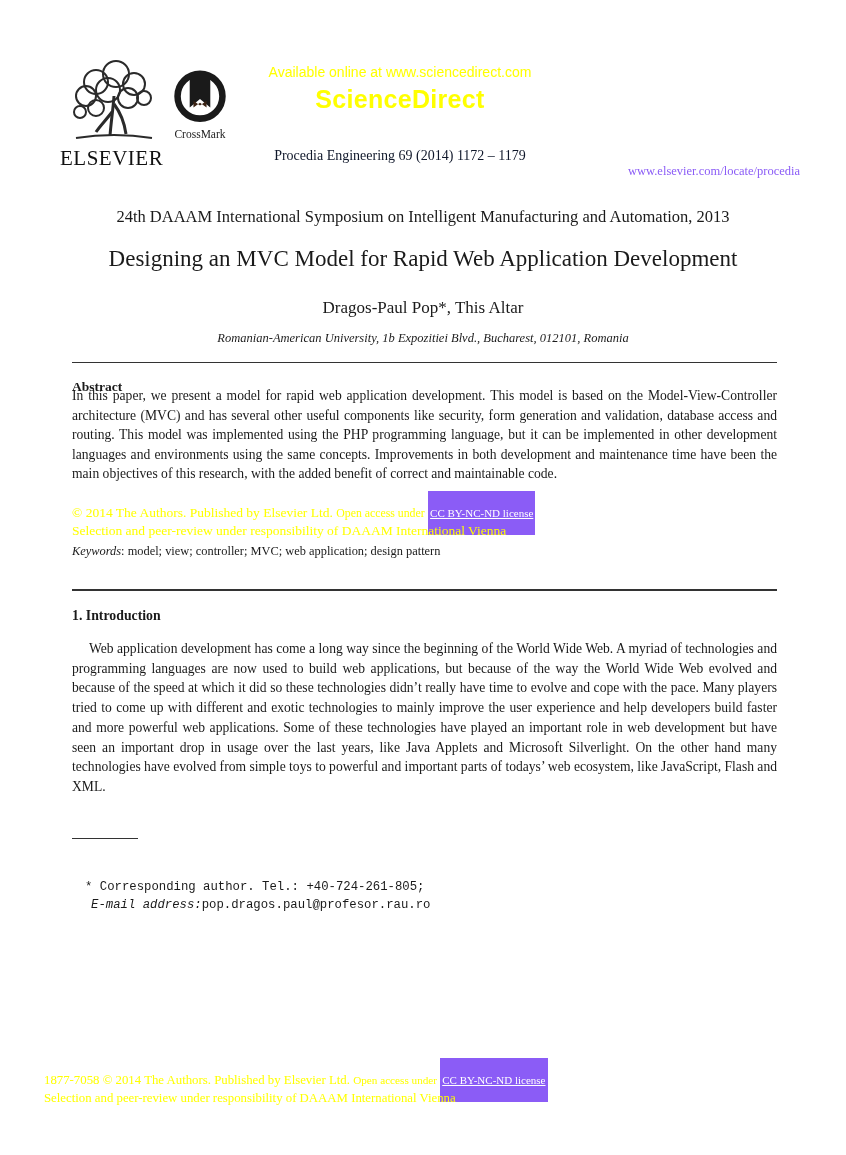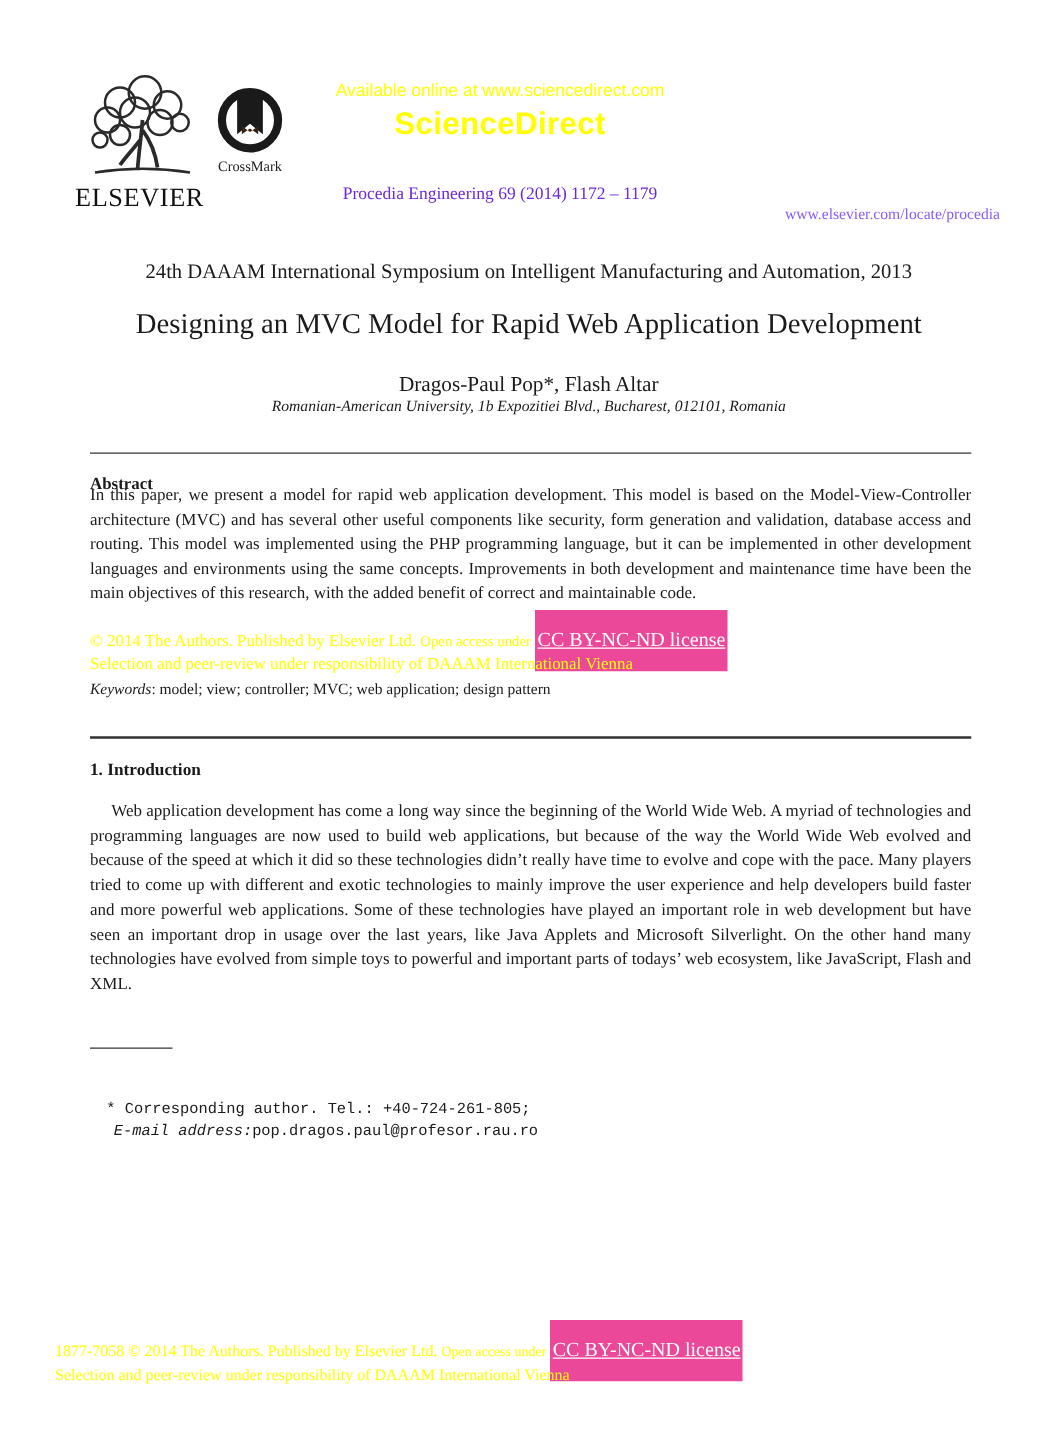--- a/index.html
+++ b/index.html
@@ -18,46 +18,46 @@
   .elsevier-logo svg{display:block;margin:0 auto;}
   .elsevier-word{font-family:"Liberation Serif", serif;font-size:21px;letter-spacing:0.5px;color:#111;}
 
   .crossmark{left:162px;top:70px;width:76px;text-align:center;}
   .crossmark svg{display:block;margin:0 auto;}
   .crossmark-label{font-family:"Liberation Serif", serif;font-size:11.5px;color:#222;margin-top:0;}
 
   .center-head{left:240px;top:64px;width:320px;text-align:center;}
   .available-online{font-family:"Liberation Sans", sans-serif;font-size:14px;color:#ffff00;white-space:nowrap;}
   .sciencedirect{font-family:"Liberation Sans", sans-serif;font-weight:bold;font-size:25px;color:#ffff00;margin-top:5px;letter-spacing:0.3px;}
-  .citation{left:240px;top:148px;width:320px;text-align:center;font-size:14px;color:#6d28d9;white-space:nowrap;}
+  .citation{left:240px;top:148px;width:320px;text-align:center;font-size:14px;color:#0f172a;white-space:nowrap;}
 
   .journal-box{left:653px;top:68px;width:139px;text-align:center;}
   .dbl-line .thick{height:3px;background:#111;}
   .dbl-line .gap{height:2px;background:transparent;}
   .dbl-line .thin{height:1px;background:#111;}
   .journal-name{font-family:"Liberation Sans", sans-serif;font-weight:bold;font-size:21px;line-height:25px;color:#111;padding:8px 0 9px 0;}
   .journal-url{left:624px;top:164px;width:180px;text-align:center;font-size:12.5px;color:#8b5cf6;white-space:nowrap;}
 
   
   .conference{left:45px;top:207px;width:756px;text-align:center;font-size:16.5px;white-space:nowrap;}
   .paper-title{left:45px;top:246px;width:756px;text-align:center;font-size:23px;white-space:nowrap;}
   .authors{left:45px;top:298px;width:756px;text-align:center;font-size:17px;}
-  .affiliation{left:45px;top:318px;width:756px;text-align:center;font-size:12.5px;font-style:italic;}
+  .affiliation{left:45px;top:331px;width:756px;text-align:center;font-size:12.5px;font-style:italic;}
 
   .rule-1{left:72px;top:362px;width:705px;height:1px;background:#333;}
   .rule-2{left:72px;top:589px;width:705px;height:2px;background:#333;}
 
   .abstract-heading{left:72px;top:379px;width:705px;font-size:13.5px;font-weight:bold;}
   .abstract-body{left:72px;top:386px;width:705px;font-size:13.6px;line-height:19.6px;text-align:justify;}
 
   .copyright-block{left:72px;top:504px;width:705px;font-size:13.5px;line-height:18px;color:#ffff00;}
   .open-access{font-size:11.8px;}
   .license-badge{
-    background:#ec4899;color:#ffffff;text-decoration:underline;
-    font-size:16px;padding:16px 2px;cursor:pointer;
+    background:#8b5cf6;color:#ffffff;text-decoration:underline;
+    font-size:11px;padding:16px 2px;cursor:pointer;
   }
   .selection-line{color:#ffff00;}
 
   .keywords{left:72px;top:544px;width:705px;font-size:12.4px;}
   .keywords .kw-label{font-style:italic;}
 
   .section-heading{left:72px;top:608px;width:705px;font-size:13.8px;font-weight:bold;}
   .section-body{left:72px;top:639px;width:705px;font-size:13.6px;line-height:19.7px;text-align:justify;text-indent:17px;}
 
   .footnote-rule{left:72px;top:838px;width:66px;height:1px;background:#333;}
@@ -114,21 +114,21 @@
     <div class="available-online">Available online at www.sciencedirect.com</div>
     <div class="sciencedirect">ScienceDirect</div>
   </div>
 
   <div class="abs citation">Procedia Engineering 69 (2014) 1172 – 1179</div>
 
   <div class="abs journal-url">www.elsevier.com/locate/procedia</div>
 
   <div class="abs conference">24th DAAAM International Symposium on Intelligent Manufacturing and Automation, 2013</div>
   <div class="abs paper-title">Designing an MVC Model for Rapid Web Application Development</div>
-  <div class="abs authors">Dragos-Paul Pop*, Flash Altar</div>
+  <div class="abs authors">Dragos-Paul Pop*, This Altar</div>
   <div class="abs affiliation">Romanian-American University, 1b Expozitiei Blvd., Bucharest, 012101, Romania</div>
 
   <div class="abs rule-1"></div>
 
   <div class="abs abstract-heading">Abstract</div>
   <div class="abs abstract-body">In this paper, we present a model for rapid web application development. This model is based on the Model-View-Controller architecture (MVC) and has several other useful components like security, form generation and validation, database access and routing. This model was implemented using the PHP programming language, but it can be implemented in other development languages and environments using the same concepts. Improvements in both development and maintenance time have been the main objectives of this research, with the added benefit of correct and maintainable code.</div>
 
   <div class="abs copyright-block">
     <div>
       <span>© 2014 The Authors. Published by Elsevier Ltd.</span>

